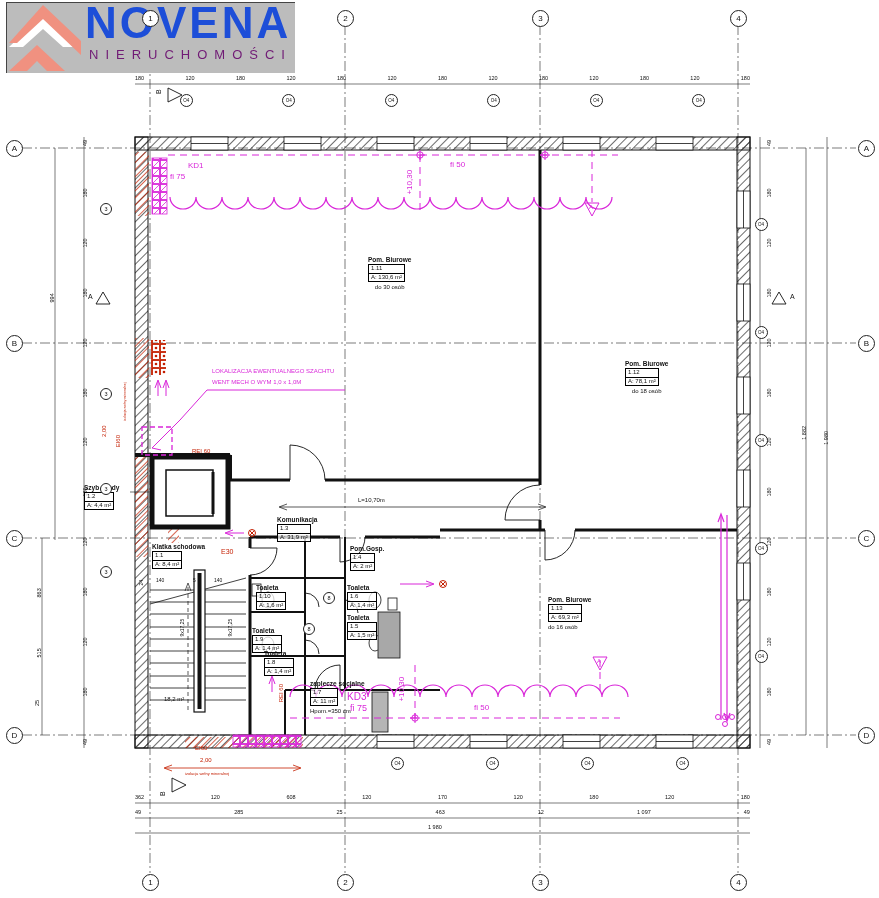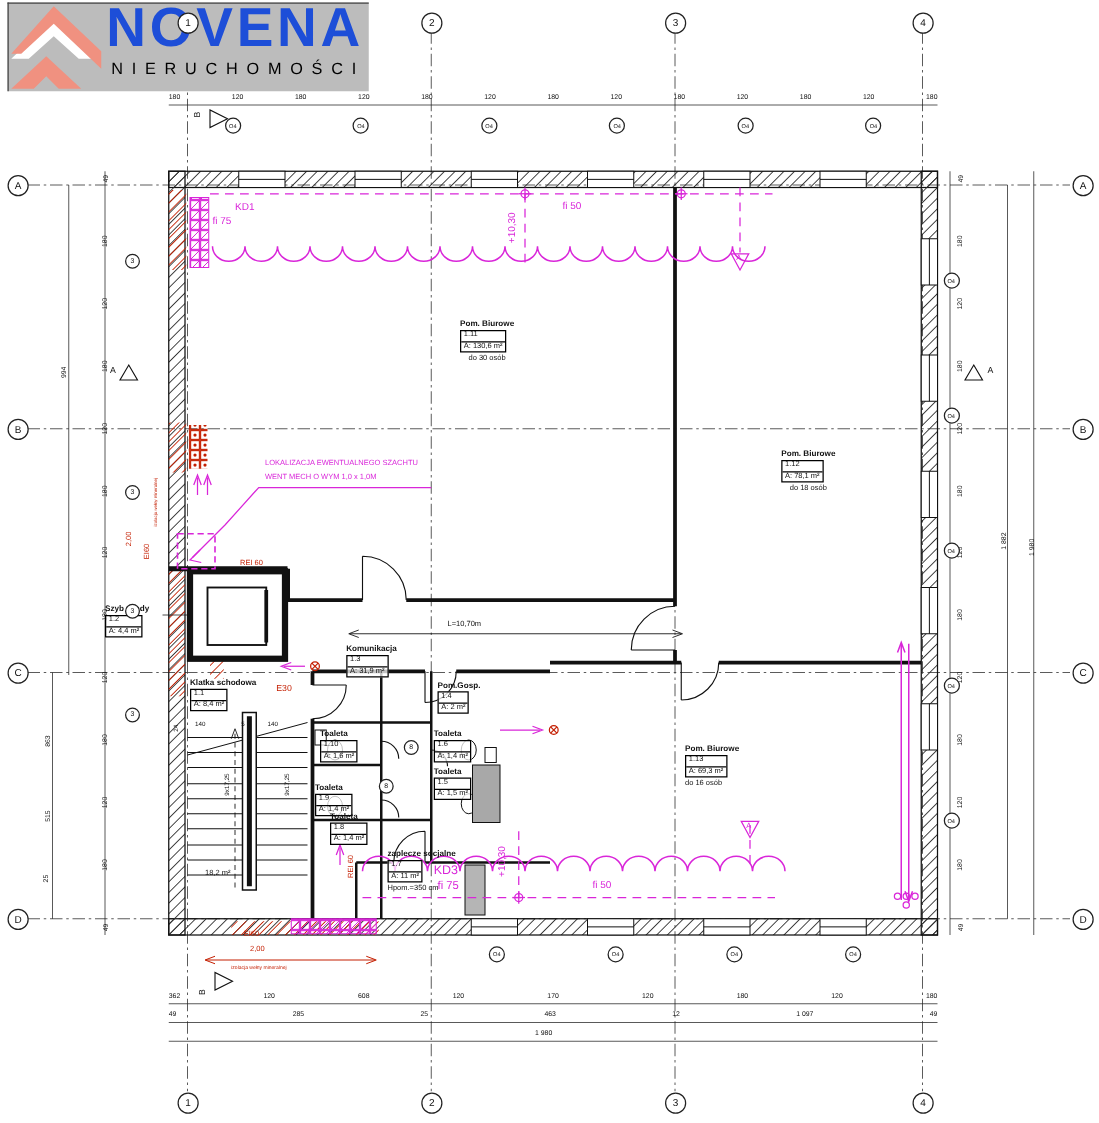--- a/index.html
+++ b/index.html
@@ -4,21 +4,21 @@
 <style>
   html,body{margin:0;padding:0;background:#fff}
   #sheet{position:relative;width:879px;height:898px;background:#fff;overflow:hidden;
          font-family:"Liberation Sans",sans-serif;color:#111}
   svg{position:absolute;left:0;top:0}
   
   #logo{position:absolute;left:6px;top:2px;width:288px;height:70px;background:#bcbcbc;
         border-left:1px solid #444;border-top:1px solid #444}
   #logo .brand{position:absolute;left:78px;top:-2px;font-size:44px;font-weight:bold;
         letter-spacing:3px;color:#1d4ed8;line-height:44px}
-  #logo .sub{position:absolute;left:82px;top:44px;font-size:13px;letter-spacing:7px;color:#000000}
+  #logo .sub{position:absolute;left:82px;top:44px;font-size:13px;letter-spacing:7px;color:#701a75}
   
   .gc{position:absolute;width:15px;height:15px;border:1px solid #222;border-radius:50%;
       font-size:8px;line-height:15px;text-align:center;background:#fff;z-index:5}
   
   .rlabel{position:absolute;z-index:6;font-size:6.5px;line-height:7px}
   .rlabel .nm{font-weight:bold;white-space:nowrap;margin-bottom:1px}
   .rlabel .bx{border:1px solid #000;display:inline-block;background:rgba(255,255,255,.75)}
   .rlabel .bx div{border-bottom:1px solid #000;padding:0 2px;font-size:6px;line-height:7.5px;white-space:nowrap}
   .rlabel .bx div:last-child{border-bottom:none}
   .rlabel .nt{font-size:6px;margin-top:2px;white-space:nowrap}

